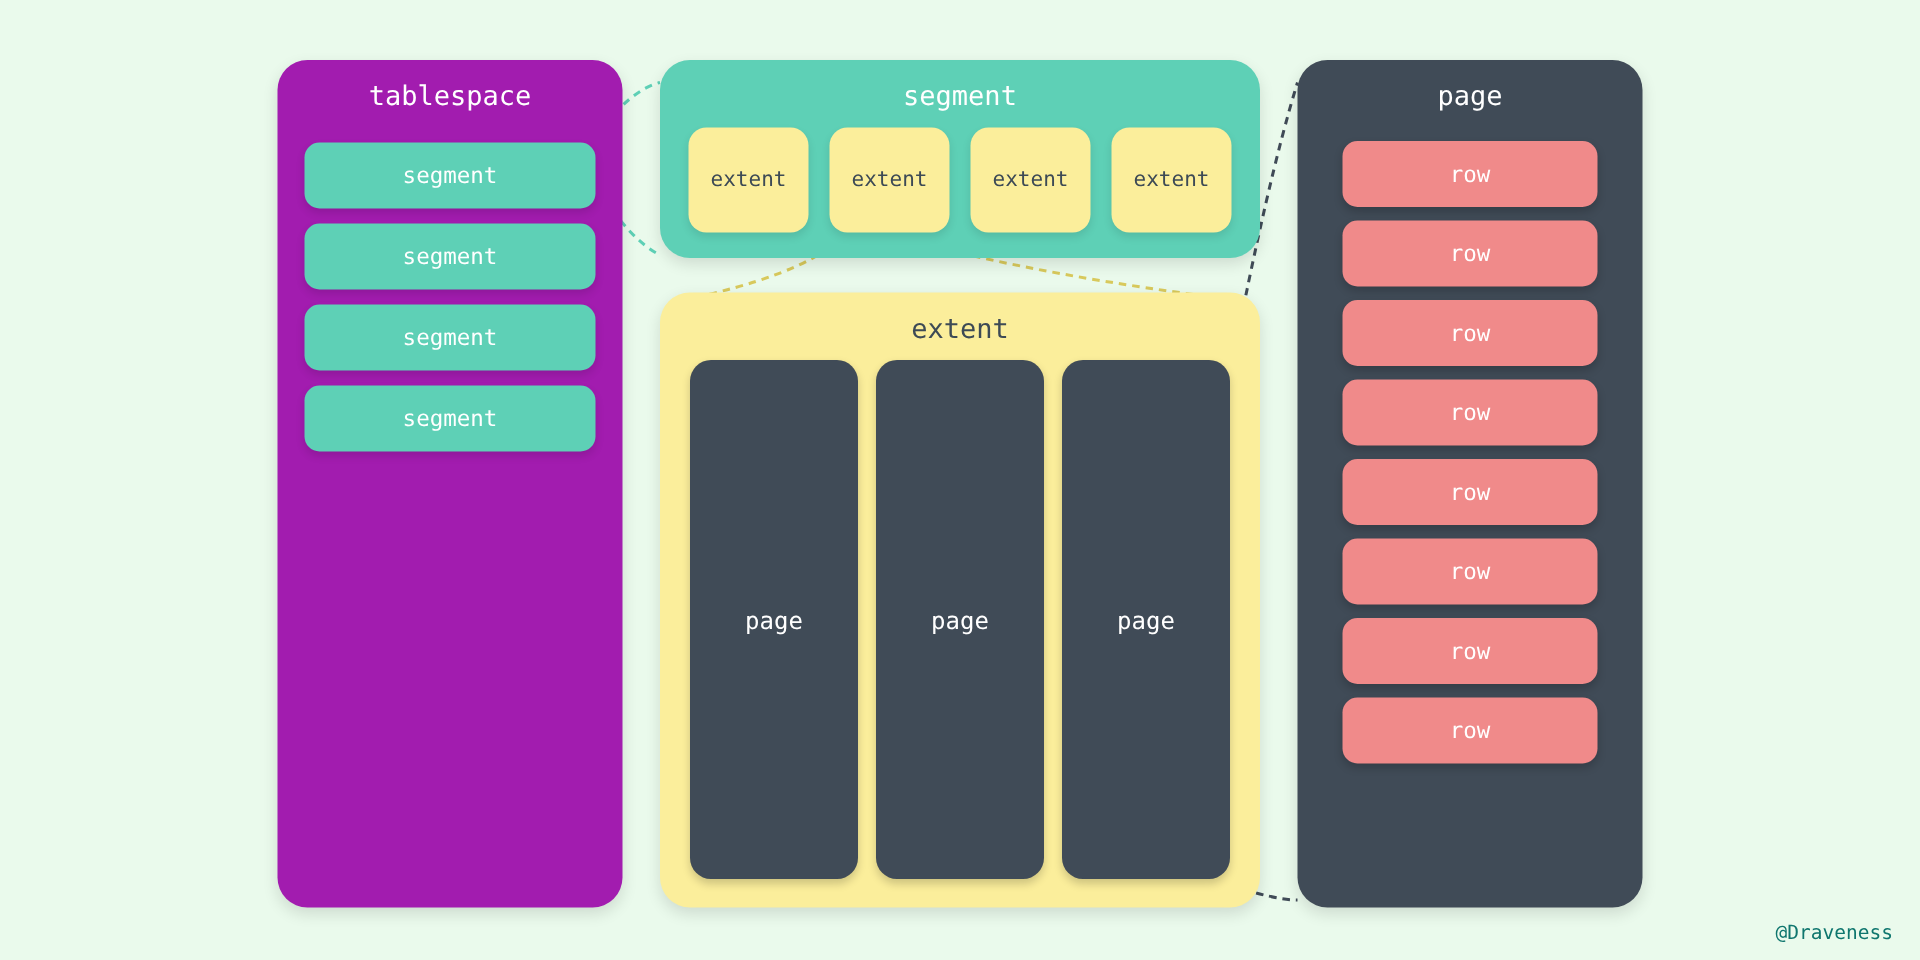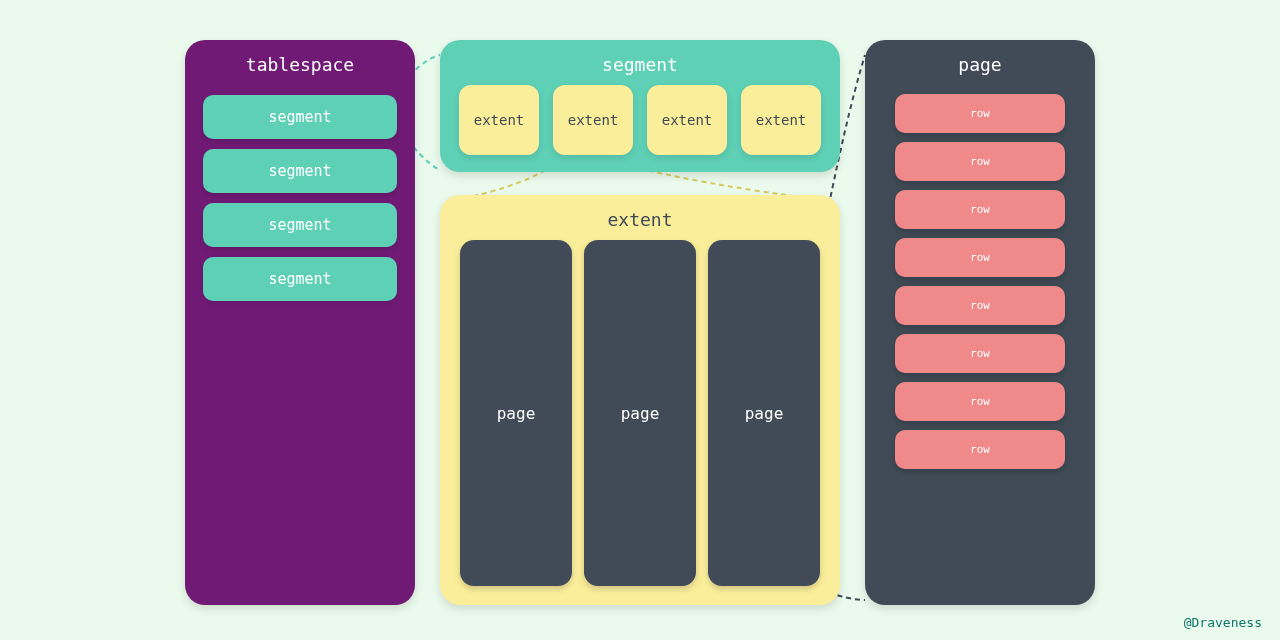--- a/index.html
+++ b/index.html
@@ -19,21 +19,21 @@
   .panel-title {
     text-align: center;
     font-size: 18px;
     padding: 14px 0 10px 0;
     color: #fff;
   }
   
   .tablespace {
     left: 185px; top: 40px;
     width: 230px; height: 565px;
-    background: #701a75;
+    background: #a21caf;
   }
   .tablespace .seg {
     margin: 10px 18px;
     background: #5ed0b6;
     color: #fff;
     border-radius: 10px;
     text-align: center;
     font-size: 15px;
     padding: 13px 0;
     box-shadow: 0 3px 6px rgba(0,0,0,0.12);
@@ -89,21 +89,21 @@
     left: 865px; top: 40px;
     width: 230px; height: 565px;
     background: #404b57;
   }
   .page .rw {
     margin: 9px 30px;
     background: #f08a8a;
     color: #fff;
     border-radius: 10px;
     text-align: center;
-    font-size: 11px;
+    font-size: 15px;
     padding: 13px 0;
     box-shadow: 0 3px 6px rgba(0,0,0,0.18);
   }
   .credit {
     position: absolute;
     right: 18px;
     bottom: 10px;
     font-size: 13px;
     color: #0f766e;
   }

